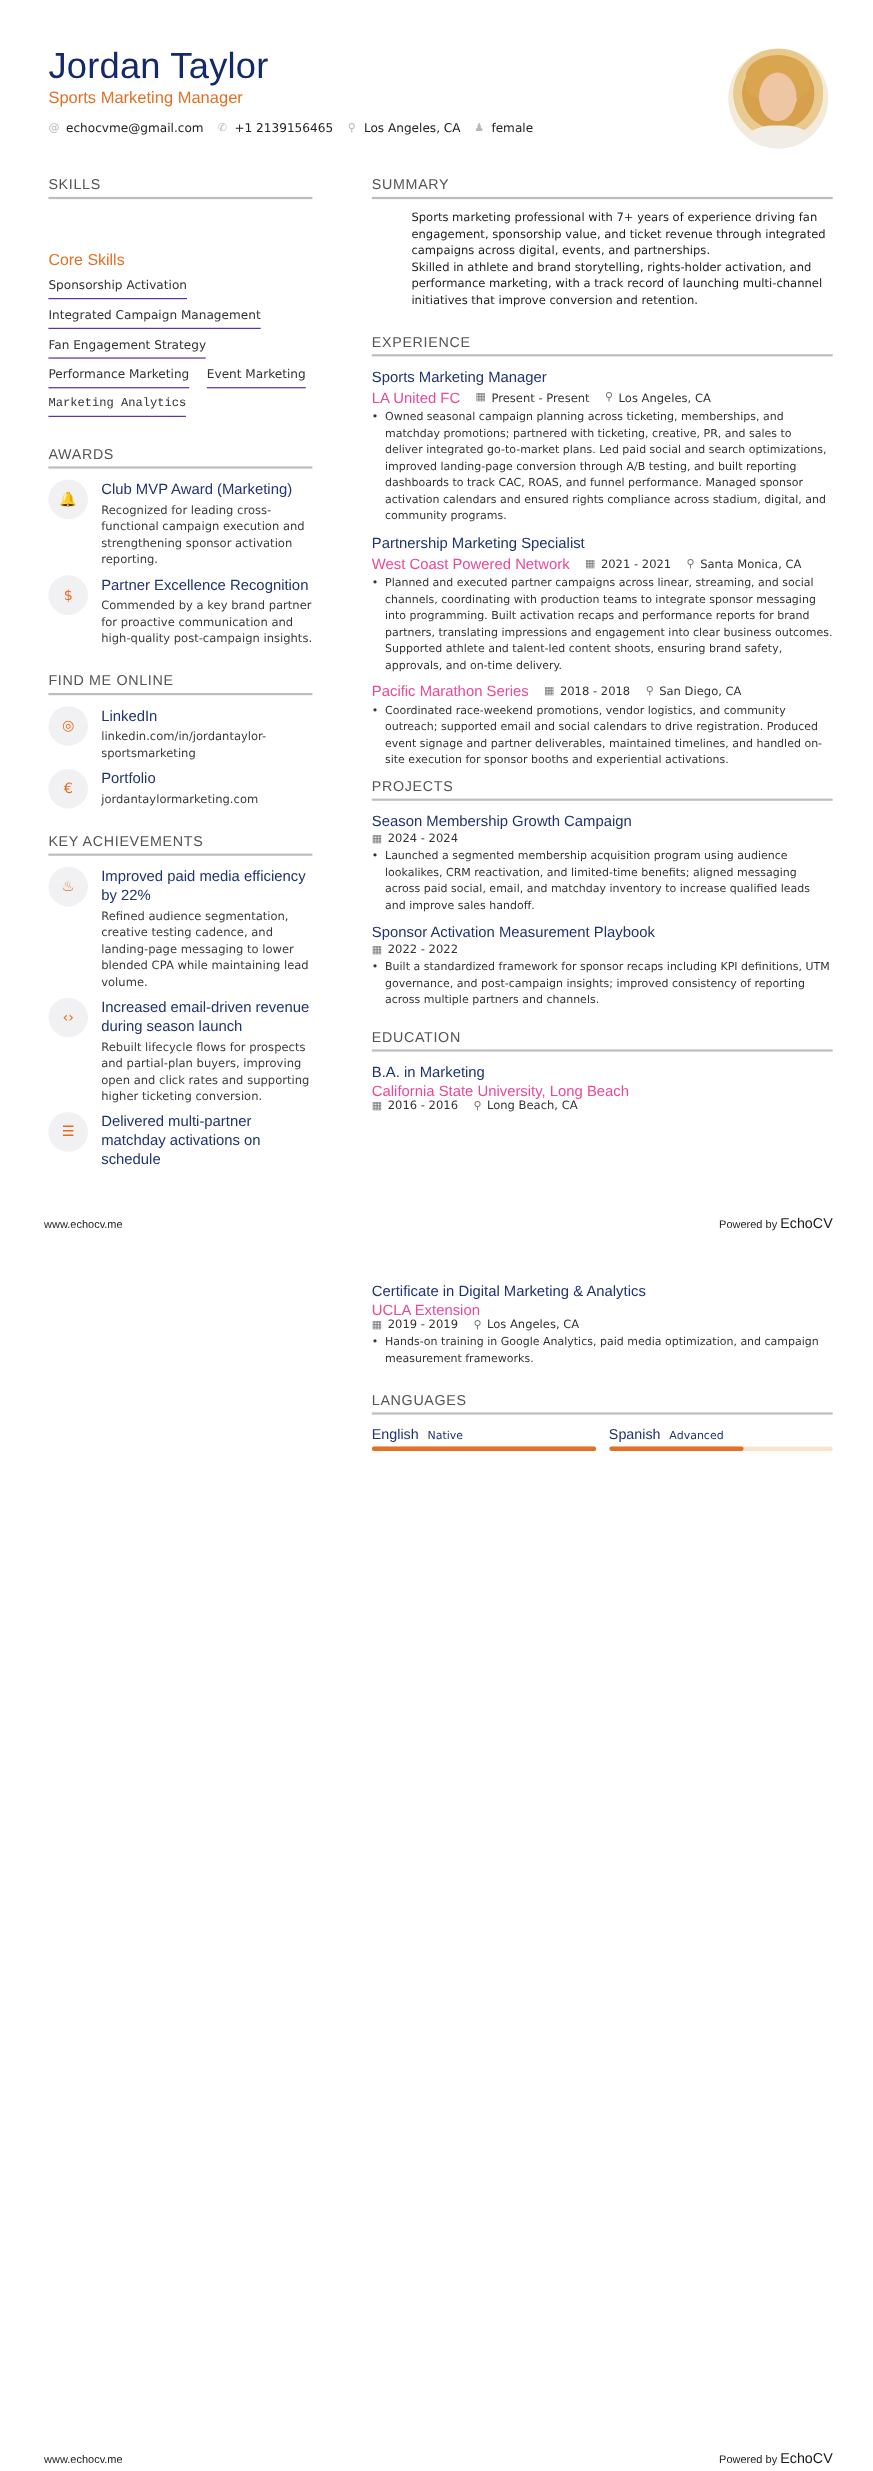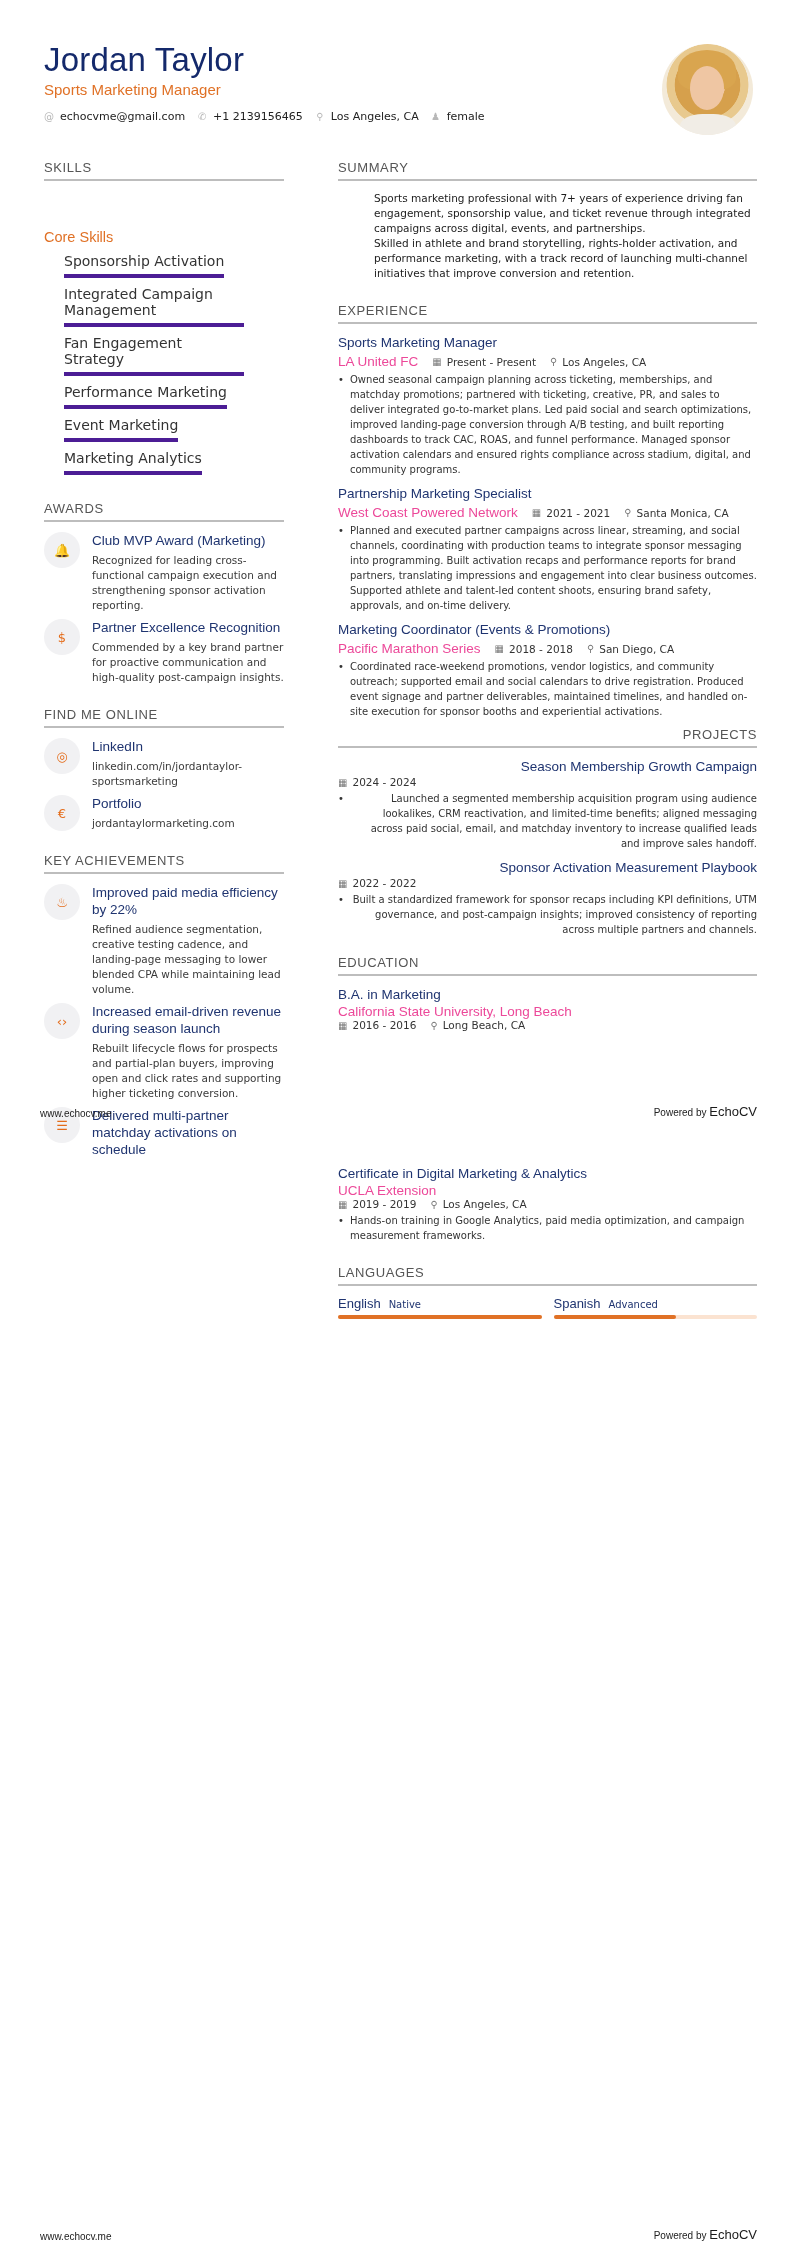--- a/index.html
+++ b/index.html
@@ -20,21 +20,21 @@
   .avatar .hair { position: absolute; left: 16px; top: 6px; width: 58px; height: 40px; border-radius: 50% 50% 30% 30%; background: #d9a54f; }
   .avatar .shoulders { position: absolute; left: 18px; top: 70px; width: 56px; height: 30px; border-radius: 40% 40% 0 0; background: #f1ede6; }
 
   
   .left { position: absolute; left: 44px; width: 240px; }
   .right { position: absolute; left: 338px; width: 419px; }
   .sec-title { font-family: "Liberation Sans", sans-serif; font-size: 13px; color: #555; letter-spacing: 0.6px; padding-bottom: 4px; border-bottom: 2px solid #bdbdbd; margin-bottom: 10px; }
 
   .subhead { font-family: "Liberation Sans", sans-serif; font-size: 14.5px; color: #e07126; margin-bottom: 4px; margin-top: 48px; }
   .skills { display: flex; flex-wrap: wrap; column-gap: 16px; }
-  .skill { font-size: 14px; color: #333; padding: 4px 0 5px; border-bottom: 4px solid #4c1d95; margin-bottom: 4px; margin-left: 20px; }
+  .skill { font-size: 11px; color: #333; padding: 4px 0 5px; border-bottom: 1px solid #4c1d95; margin-bottom: 4px; }
 
   .item { display: flex; gap: 12px; margin-bottom: 6px; }
   .ibadge { flex: 0 0 36px; width: 36px; height: 36px; border-radius: 50%; background: #f1f1f3; display: flex; align-items: center; justify-content: center; color: #e46c1a; font-size: 13px; }
   .ibody { flex: 1; }
   .ititle { font-family: "Liberation Sans", sans-serif; font-size: 13.5px; color: #1f3470; line-height: 17px; }
   .idesc { font-size: 10.5px; color: #3a3a3a; line-height: 15px; margin-top: 4px; }
 
   .para { font-size: 10.5px; line-height: 15px; color: #1c1c1c; margin-left: 36px; }
   .job { margin-bottom: 8px; }
   .jtitle { font-family: "Liberation Sans", sans-serif; font-size: 13.5px; color: #1f3470; line-height: 18px; }
@@ -94,21 +94,21 @@
   <div class="left" style="top:160px;">
     <section>
       <div class="sec-title">SKILLS</div>
       <div class="subhead">Core Skills</div>
       <div class="skills">
         <span class="skill">Sponsorship Activation</span>
         <span class="skill" style="margin-right:40px;">Integrated Campaign Management</span>
         <span class="skill" style="margin-right:40px;">Fan Engagement Strategy</span>
         <span class="skill">Performance Marketing</span>
         <span class="skill">Event Marketing</span>
-        <span class="skill" style="margin-right:80px;">Marketing Analytics</span>
+        <span class="skill" style="margin-right:80px;font-family:Liberation Mono, monospace;">Marketing Analytics</span>
       </div>
     </section>
 
     <section style="margin-top:22px;">
       <div class="sec-title">AWARDS</div>
       <div class="item">
         <div class="ibadge">🔔</div>
         <div class="ibody">
           <div class="ititle">Club MVP Award (Marketing)</div>
           <div class="idesc">Recognized for leading cross-functional campaign execution and strengthening sponsor activation reporting.</div>
@@ -206,39 +206,38 @@
               <span class="micon">⚲</span>
               <span>Santa Monica, CA</span>
             </span>
         </div>
         <ul class="bullets">
             <li>Planned and executed partner campaigns across linear, streaming, and social channels, coordinating with production teams to integrate sponsor messaging into programming. Built activation recaps and performance reports for brand partners, translating impressions and engagement into clear business outcomes. Supported athlete and talent-led content shoots, ensuring brand safety, approvals, and on-time delivery.</li>
           </ul>
       </div>
 
       <div class="job">
-        <div class="jtitle">Marketing Coordinator (Events &amp; Promotions)</div>
         <div class="jmeta">
           <span class="jorg">Pacific Marathon Series</span>
           <span class="meta">
               <span class="micon">▦</span>
               <span>2018 - 2018</span>
             </span>
           <span class="meta">
               <span class="micon">⚲</span>
               <span>San Diego, CA</span>
             </span>
         </div>
         <ul class="bullets">
             <li>Coordinated race-weekend promotions, vendor logistics, and community outreach; supported email and social calendars to drive registration. Produced event signage and partner deliverables, maintained timelines, and handled on-site execution for sponsor booths and experiential activations.</li>
           </ul>
       </div>
     </section>
 
-    <section style="text-align:right;">
+    <section style="">
       <div class="sec-title">PROJECTS</div>
       <div class="job">
         <div class="jtitle">Season Membership Growth Campaign</div>
         <div class="meta">
             <span class="micon">▦</span>
             <span>2024 - 2024</span>
           </div>
         <ul class="bullets">
             <li>Launched a segmented membership acquisition program using audience lookalikes, CRM reactivation, and limited-time benefits; aligned messaging across paid social, email, and matchday inventory to increase qualified leads and improve sales handoff.</li>
           </ul>

